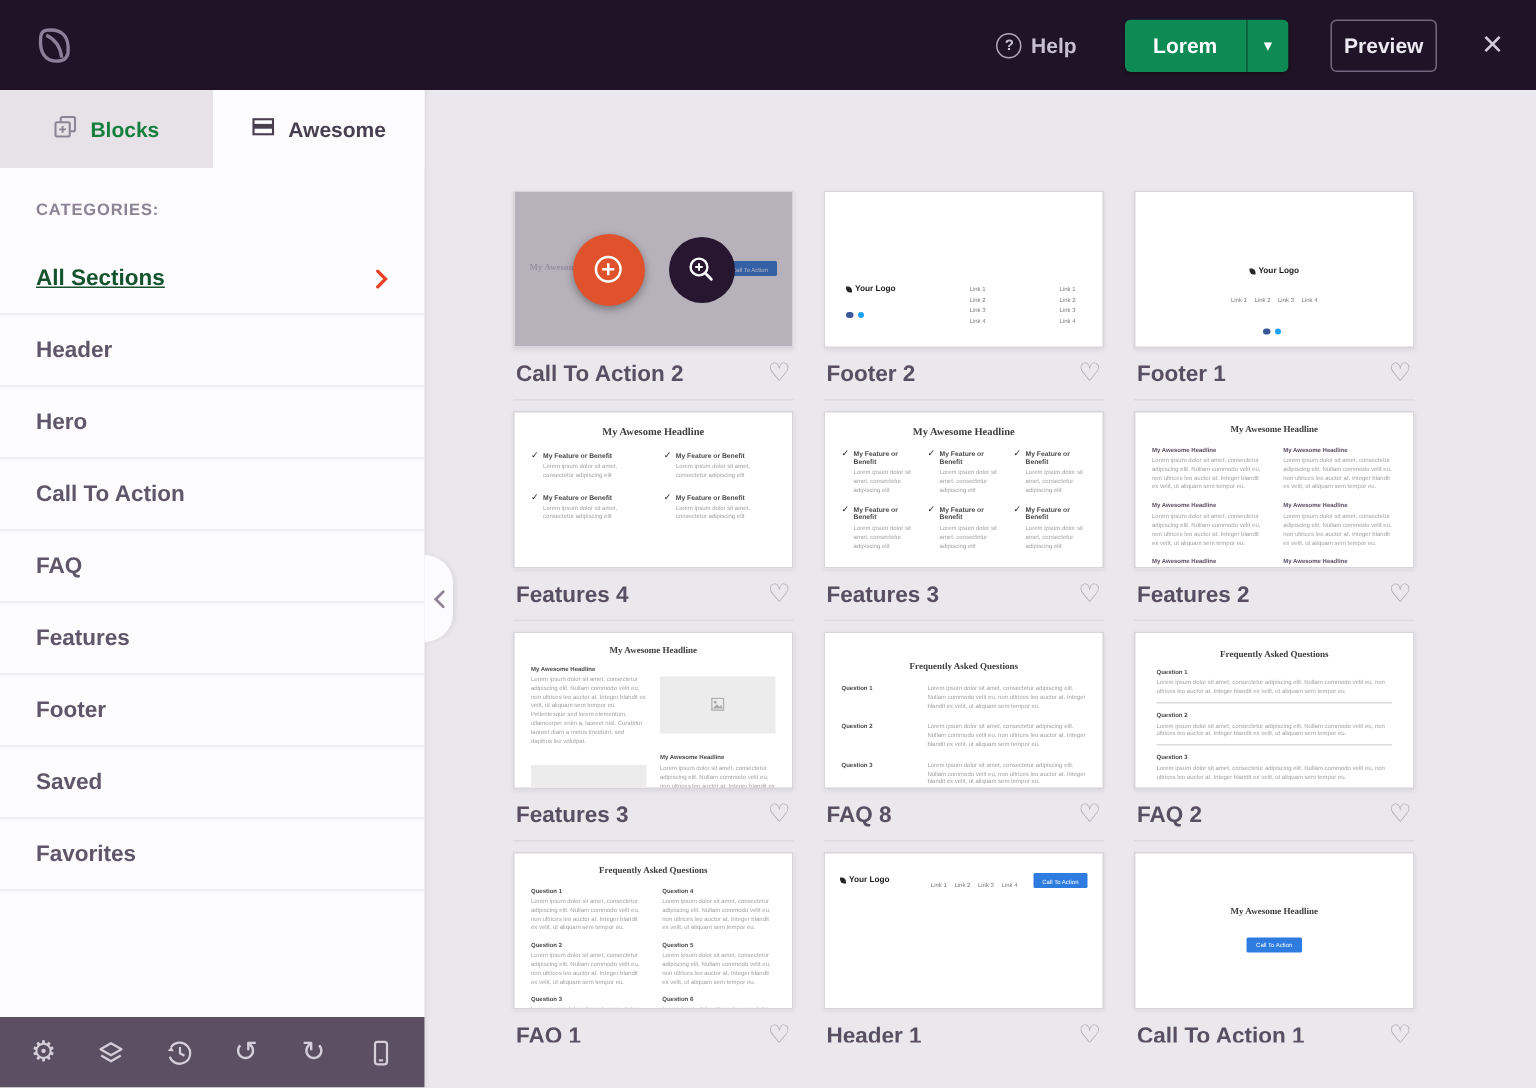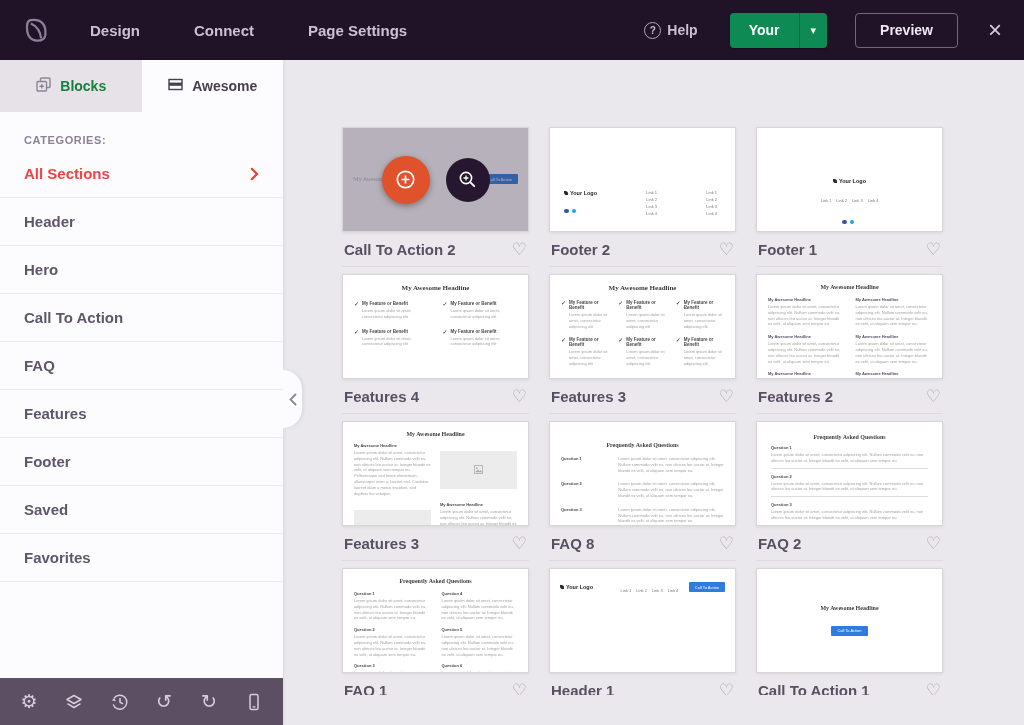--- a/index.html
+++ b/index.html
@@ -14,37 +14,37 @@
   .topbar-right{margin-left:auto;display:flex;align-items:center;}
   .help{display:flex;align-items:center;gap:6px;font-size:14px;font-weight:700;color:#c9bfd2;cursor:pointer;}
   .help-q{width:15px;height:15px;border:1.4px solid #b3a8bd;border-radius:50%;display:flex;
     align-items:center;justify-content:center;font-size:10px;font-weight:700;color:#c9bfd2;}
   .save-split{display:flex;margin-left:32px;border-radius:4px;overflow:hidden;box-shadow:0 1px 2px rgba(0,0,0,.3);}
   .save-main{background:#0e8b54;color:#fff;font-size:14px;font-weight:700;border:none;
     padding:0 19px;height:35px;cursor:pointer;font-family:inherit;}
   .save-caret{background:#0e8b54;color:#fff;border:none;border-left:1px solid rgba(0,0,0,.25);
     padding:0 11px;height:35px;cursor:pointer;font-size:11px;}
   .preview-btn{margin-left:28px;background:transparent;color:#eee9f2;font-size:14px;font-weight:700;
-    border:1px solid #73667e;border-radius:4px;padding:0 24px;height:35px;cursor:pointer;font-family:inherit;}
+    border:1px solid #73667e;border-radius:4px;padding:0 8px;height:35px;cursor:pointer;font-family:inherit;}
   .close-x{margin:0 22px 0 30px;font-size:24px;color:#d3cadb;cursor:pointer;line-height:1;}
 
   
   .body{display:flex;height:665px;position:relative;}
   .sidebar{width:283px;background:#fcfbfd;position:relative;box-shadow:1px 0 3px rgba(20,8,30,.07);z-index:2;}
   .side-tabs{display:flex;height:52px;}
   .side-tab{flex:1;display:flex;align-items:center;justify-content:center;gap:8px;
     font-size:14px;font-weight:700;cursor:pointer;}
   .tab-blocks{background:#e6e2e7;color:#15803d;}
   .tab-sections{background:#fcfbfd;color:#473e50;}
   .panel{padding:22px 0 0 0;}
-  .cat-label{font-size:11px;font-weight:700;letter-spacing:.6px;color:#8b8394;padding:0 24px;margin-bottom:4px;}
+  .cat-label{font-size:11px;font-weight:700;letter-spacing:.6px;color:#8b8394;padding:0 24px;margin-bottom:16px;}
   .cat-list{list-style:none;margin:0;padding:0;}
   .cat-item{display:flex;align-items:center;justify-content:space-between;padding:15px 24px;
     font-size:15px;font-weight:700;color:#5f5769;border-bottom:1px solid #edeaef;cursor:pointer;}
-  .cat-item.active{color:#ef4444;}
+  .cat-item.active{color:#14532d;text-decoration:underline;}
   .collapse-handle{position:absolute;right:-19px;top:310px;width:19px;height:58px;background:#fcfbfd;
     border-radius:0 30px 30px 0;display:flex;align-items:center;justify-content:center;
     box-shadow:2px 0 3px rgba(20,8,30,.06);cursor:pointer;z-index:3;}
   .side-toolbar{position:absolute;bottom:0;left:0;width:283px;height:47px;background:#5c4e63;
     display:flex;align-items:center;justify-content:space-between;padding:0 17px;box-sizing:border-box;}
   .tbi{color:#d6cedb;display:flex;align-items:center;justify-content:center;width:24px;height:24px;
     cursor:pointer;font-size:19px;line-height:1;font-family:"DejaVu Sans",sans-serif;}
 
   
   .main{flex:1;background:#eae8ec;overflow:hidden;height:635px;}
@@ -97,32 +97,27 @@
 
 <div class="app">
 
   <header class="topbar">
     <span class="logo">
       <svg width="28" height="28" viewBox="0 0 30 30">
         <path d="M9 4.5 C21 3 26 9 25 20.5 C24.4 25 21 26.5 16.5 26.5 C8.5 26.5 4.5 20 5.5 9.5 C5.7 7 7 5 9 4.5 Z" fill="none" stroke="#8d7f98" stroke-width="2.4"></path>
         <path d="M9.5 8 C15 10.5 19.5 15.5 20.5 24" fill="none" stroke="#8d7f98" stroke-width="2.4"></path>
       </svg>
     </span>
-    <nav class="topnav">
-      <span class="nav-item">Design</span>
-      <span class="nav-item">Connect</span>
-      <span class="nav-item">Page Settings</span>
-    </nav>
     <div class="topbar-right">
       <span class="help">
         <span class="help-q">?</span>
         <span>Help</span>
       </span>
       <span class="save-split">
-        <button class="save-main">Your</button>
+        <button class="save-main">Lorem</button>
         <button class="save-caret">
           <span>▾</span>
         </button>
       </span>
       <button class="preview-btn">Preview</button>
       <span class="close-x">×</span>
     </div>
   </header>
 
   <div class="body">

